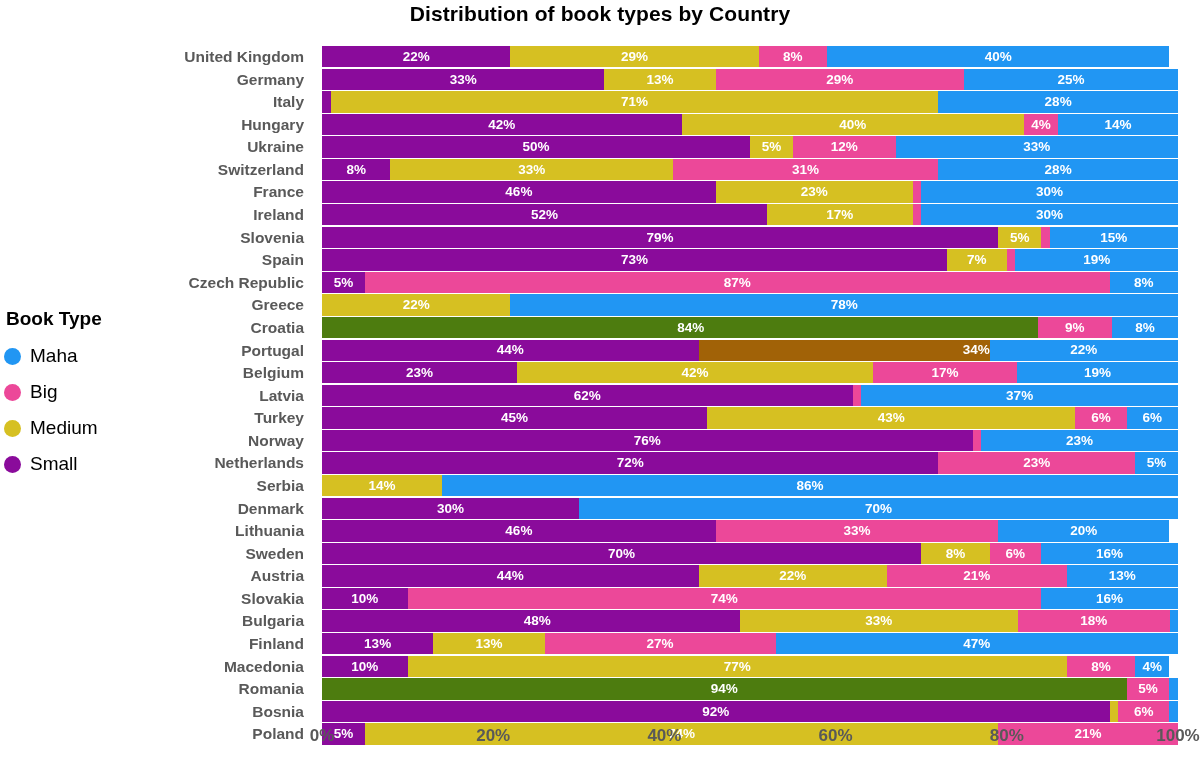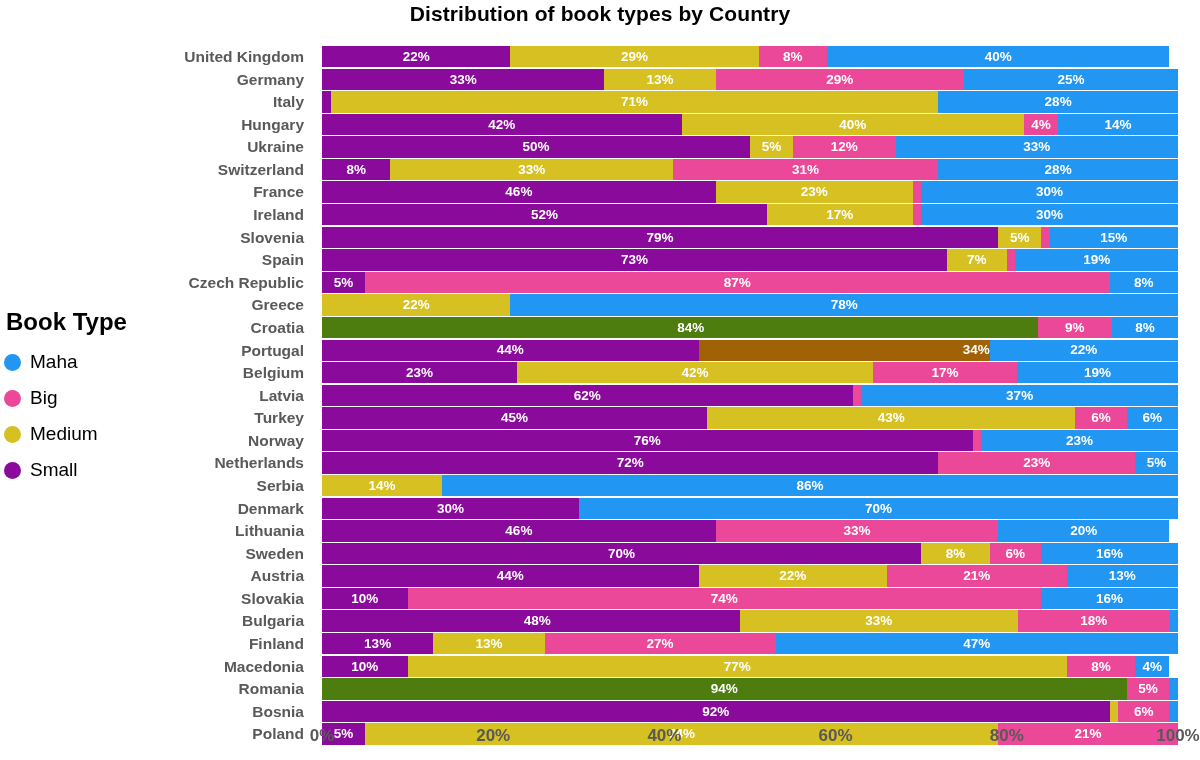--- a/index.html
+++ b/index.html
@@ -31,21 +31,21 @@
     letter-spacing: 0.1px;
   }
   
   #legend {
     position: absolute;
     left: 4px;
     top: 308px;
     width: 160px;
   }
   #legend-title {
-    font-size: 24px;
+    font-size: 19px;
     font-weight: bold;
     margin-bottom: 8px;
     padding-left: 2px;
   }
   .legend-item {
     display: flex;
     align-items: center;
     height: 36px;
   }
   .legend-swatch {

